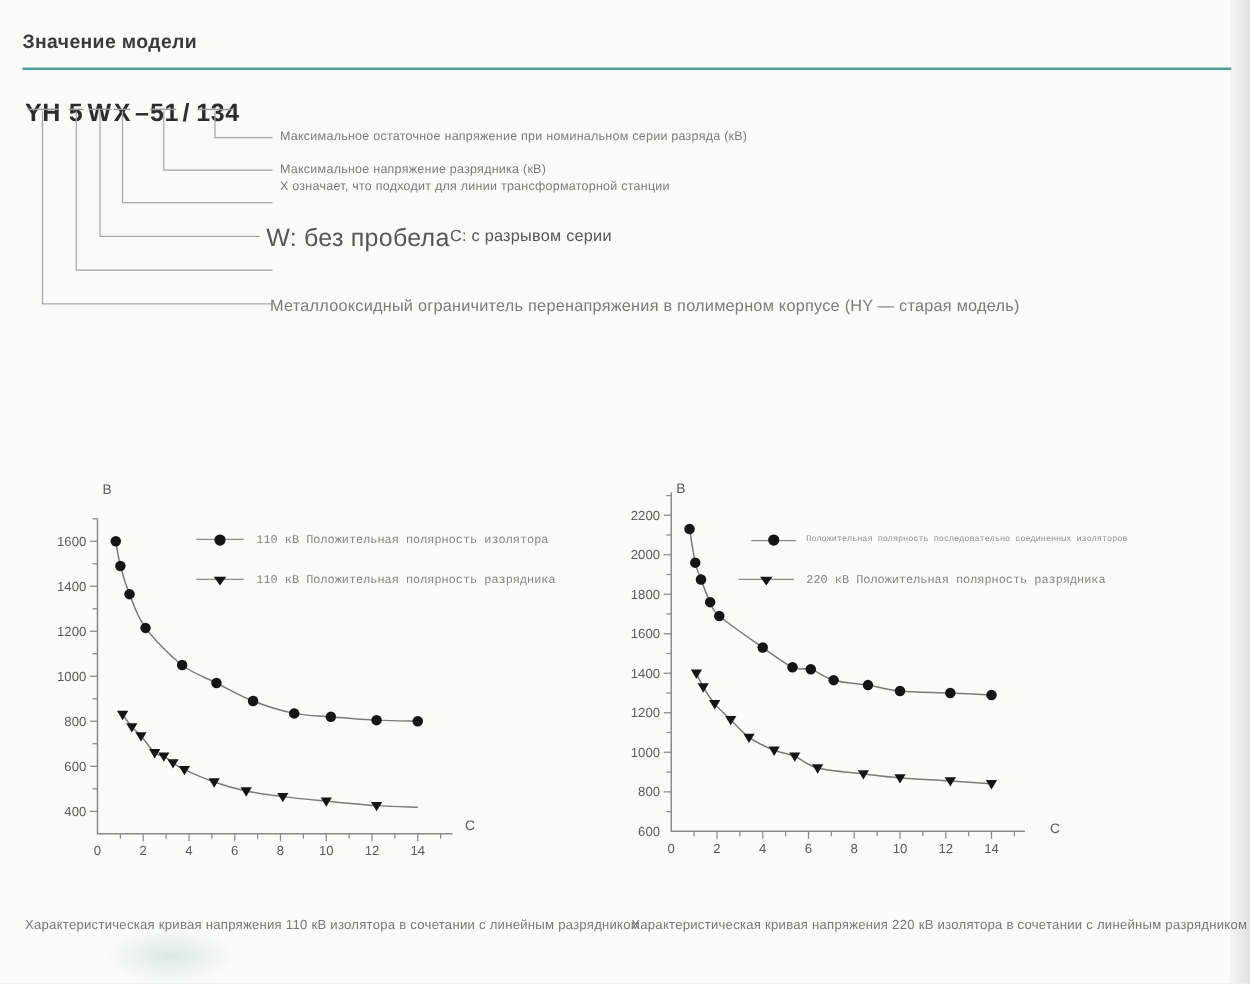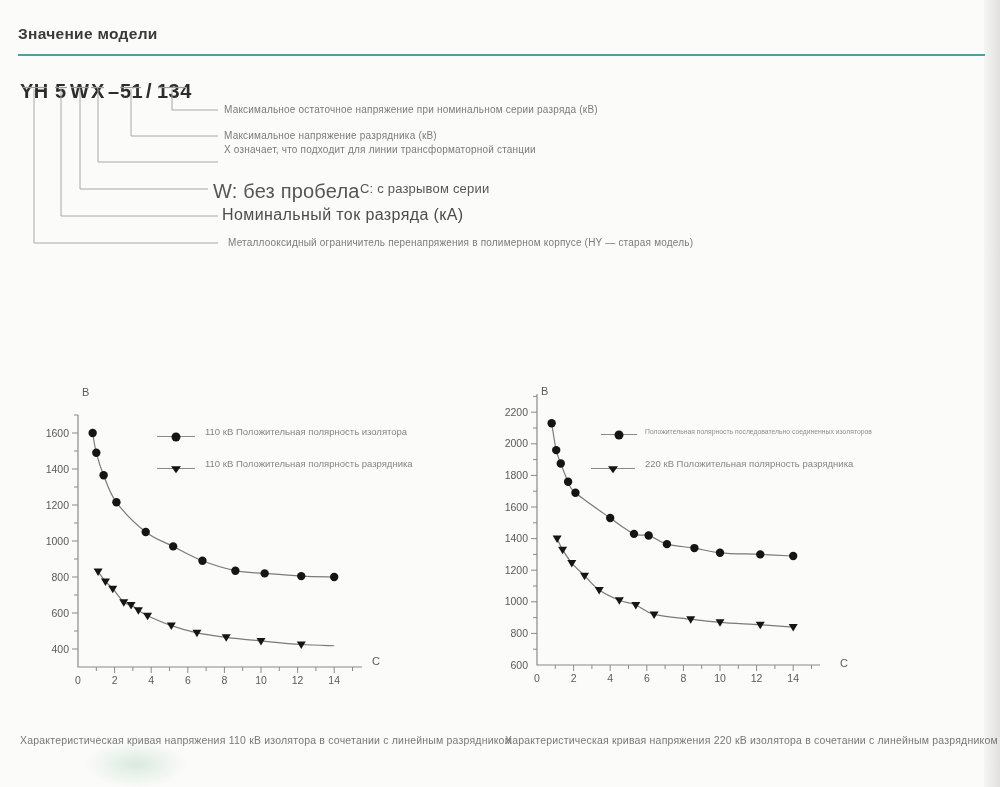--- a/index.html
+++ b/index.html
@@ -16,21 +16,21 @@
     color:#3a3a3a;letter-spacing:.3px;}
   .green-rule{position:absolute;left:18px;top:54px;width:967px;height:2px;background:#4fa293;}
   .code-part{position:absolute;top:60px;font-size:20px;font-weight:700;color:#2c2c2c;letter-spacing:.5px;margin-top:20px;}
   svg{position:absolute;}
   svg text{font-family:"Liberation Sans", sans-serif;}
   .ann{position:absolute;font-size:10px;color:#7b7b7b;white-space:nowrap;letter-spacing:.2px;}
   .ann-mid{font-size:20px;color:#565656;}
   .ann-big{font-size:16px;color:#4c4c4c;letter-spacing:.4px;}
   .section-title{position:absolute;left:12px;top:349px;font-size:12.5px;color:#8e8e8e;letter-spacing:.2px;}
   .axis-label{position:absolute;font-size:11px;color:#5a5a5a;}
-  .legend-row{position:absolute;display:flex;align-items:flex-end;}
+  .legend-row{position:absolute;display:flex;align-items:center;font-family:Liberation Mono, monospace;}
   .leg-line{position:relative;height:1px;background:#8a8a8a;}
   .leg-dot{position:absolute;left:50%;top:50%;transform:translate(-50%,-50%);
     width:9px;height:9px;border-radius:50%;background:#141414;}
   .leg-tri{position:absolute;left:50%;top:50%;transform:translate(-50%,-38%);
     width:0;height:0;border-left:5px solid transparent;border-right:5px solid transparent;
     border-top:7px solid #141414;}
   .leg-text{margin-left:10px;font-size:9.5px;color:#858585;white-space:nowrap;}
   .leg-text-sm{margin-left:8px;font-size:6.8px;color:#8f8f8f;white-space:nowrap;}
   .caption{position:absolute;top:734px;font-size:10.5px;color:#787878;white-space:nowrap;letter-spacing:.2px;}
 </style>
@@ -71,22 +71,21 @@
       <path d="M61,89 V216 H218"></path>
       <path d="M34,89 V243 H218"></path>
     </g>
   </svg>
 
   <div class="ann" style="left:224px;top:104px">Максимальное остаточное напряжение при номинальном серии разряда (кВ)</div>
   <div class="ann" style="left:224px;top:130px">Максимальное напряжение разрядника (кВ)</div>
   <div class="ann" style="left:224px;top:144px">Х означает, что подходит для линии трансформаторной станции</div>
   <div class="ann ann-mid" style="left:213px;top:180px">W: без пробела</div>
   <div class="ann ann-mid" style="left:360px;top:181px;font-size:13px">С: с разрывом серии</div>
-  <div class="ann ann-big" style="left:222px;top:206px">Номинальный ток разряда (кА)</div>
-  <div class="ann" style="left:228px;top:237px;font-size:10px">Металлооксидный ограничитель перенапряжения в полимерном корпусе (HY — старая модель)</div>
+  <div class="ann" style="left:216px;top:237px;font-size:13px">Металлооксидный ограничитель перенапряжения в полимерном корпусе (HY — старая модель)</div>
 
 
   <svg id="chart0" style="left:0;top:370px" width="480" height="340">
       <path d="M78 45 V297 H362" stroke="#8a8a8a" stroke-width="1.2" fill="none"></path>
       <line x1="96.3" y1="297" x2="96.3" y2="301" stroke="#8a8a8a" stroke-width="1"></line>
       <line x1="114.6" y1="297" x2="114.6" y2="303" stroke="#8a8a8a" stroke-width="1"></line>
       <line x1="132.9" y1="297" x2="132.9" y2="301" stroke="#8a8a8a" stroke-width="1"></line>
       <line x1="151.2" y1="297" x2="151.2" y2="303" stroke="#8a8a8a" stroke-width="1"></line>
       <line x1="169.5" y1="297" x2="169.5" y2="301" stroke="#8a8a8a" stroke-width="1"></line>
       <line x1="187.8" y1="297" x2="187.8" y2="303" stroke="#8a8a8a" stroke-width="1"></line>

